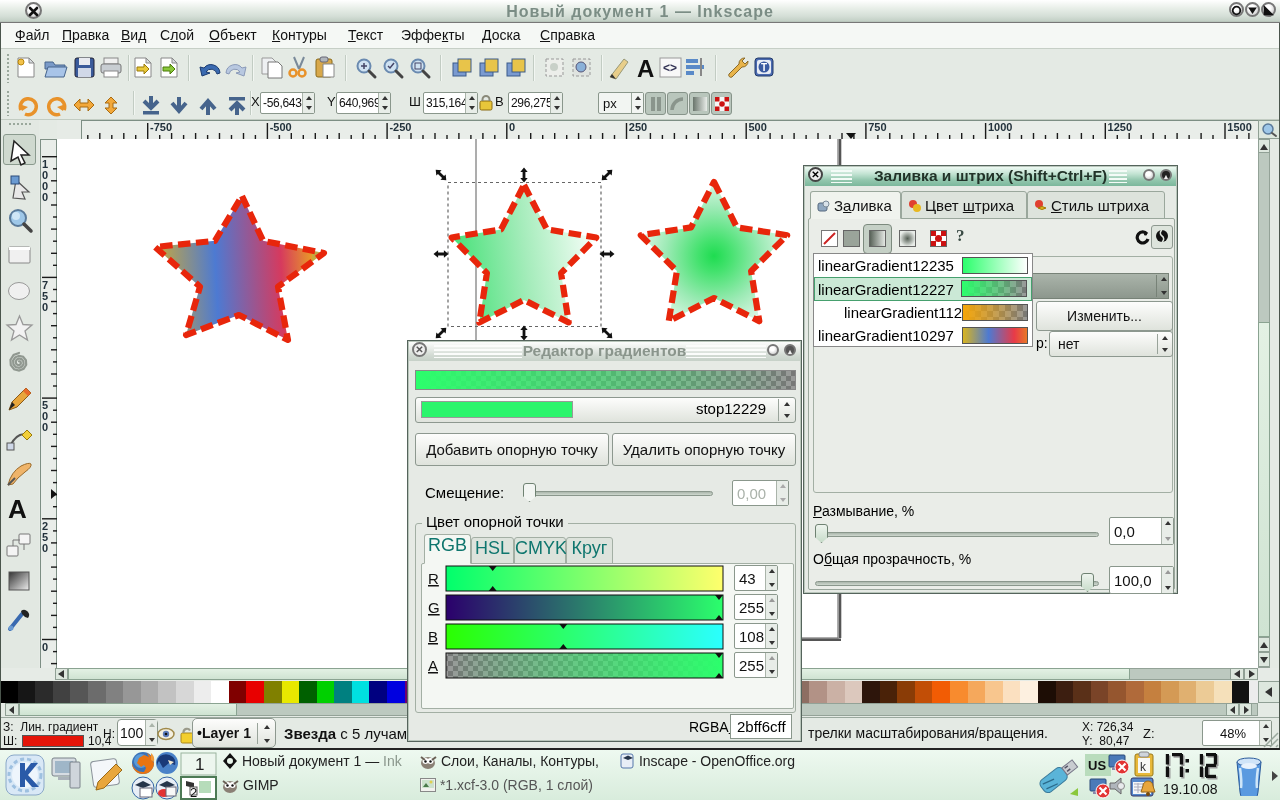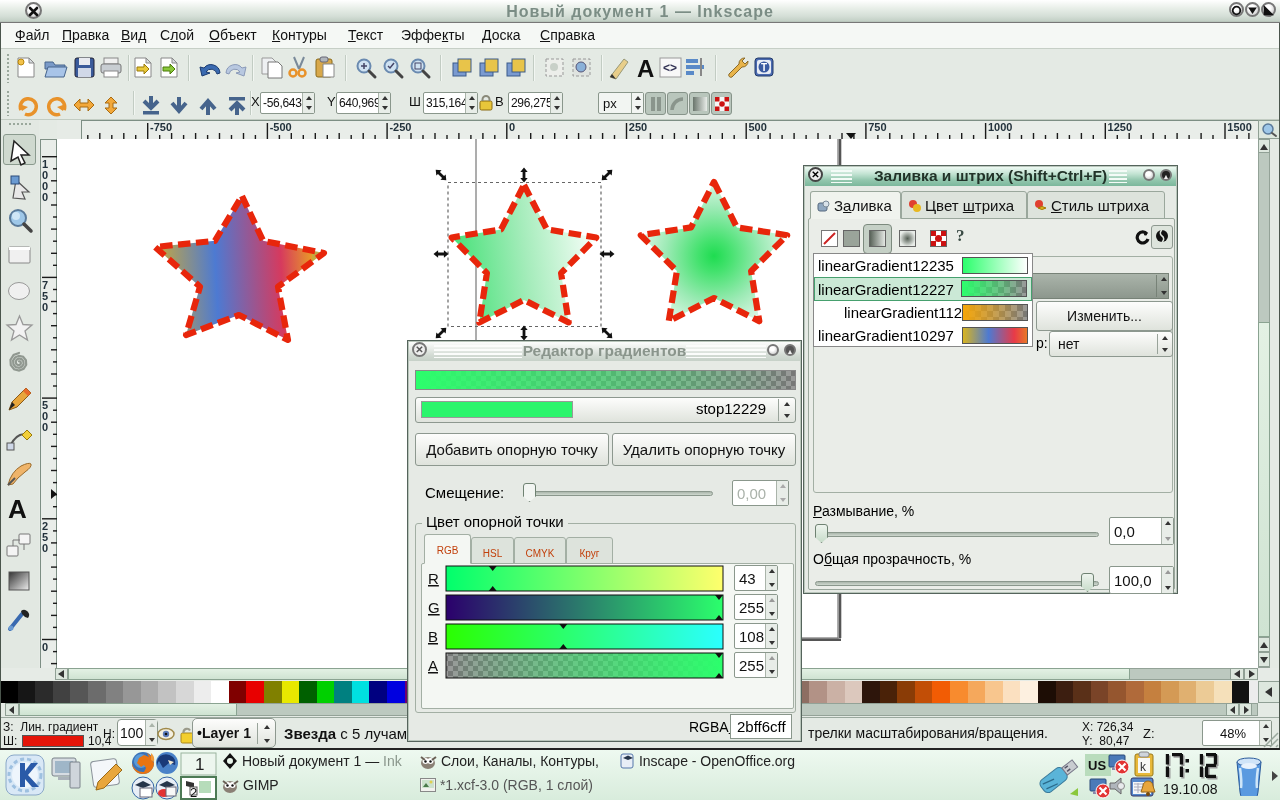--- a/index.html
+++ b/index.html
@@ -57,21 +57,21 @@
 
 .dlg{position:absolute;background:#e6eae5;border:1px solid #55645c;box-shadow:0 0 0 1px #b9c6bb inset;}
 .dtitle{position:absolute;left:1px;right:1px;top:1px;height:19px;text-align:center;font-weight:bold;font-size:15.5px;}
 .dtitle.active{background:linear-gradient(180deg,#eef9f3 0,#c2e3d2 7px,#93c7ae 13px,#7cb79c 19px);color:#223329;}
 .dtitle.inactive{background:linear-gradient(180deg,#fcfdfc 0,#e8ece8 7px,#d3dbd4 13px,#c6d1c8 19px);color:#8a958c;}
 .dclose{position:absolute;left:4px;top:1px;width:15px;height:15px;border-radius:50%;background:#eee;border:2px solid #444;color:#000;font-size:10px;line-height:11px;text-align:center;font-weight:bold;}
 .btn{position:absolute;background:linear-gradient(180deg,#fdfdfc,#dfe3dc);border:1px solid #8d988f;border-radius:3px;text-align:center;font-size:14px;color:#111;}
 .white{background:#fff;border:1px solid #8a978c;}
 .ftab{position:absolute;top:25px;height:28px;border:1px solid #9aa79c;border-radius:3px 3px 0 0;font-size:15px;color:#111;padding:5px 0 0 6px;}
 .ftab svg{vertical-align:-2px;margin-right:3px;}
-.gtab{position:absolute;height:30px;border:1px solid #a3afa4;border-radius:3px 3px 0 0;font-size:10px;color:#c2410c;text-align:center;padding-top:10px;}
+.gtab{position:absolute;height:30px;border:1px solid #a3afa4;border-radius:3px 3px 0 0;font-size:18px;color:#0f766e;text-align:center;padding-top:0;}
 .fsb{position:absolute;top:61px;width:25px;height:25px;padding:3px 0 0 3px;}
 .fsb.pressed{top:58px;width:29px;height:30px;background:#c5d0c6;border:1px solid #7c8a7e;border-radius:4px;padding:5px 0 0 5px;}
 .gsw{position:absolute;right:4px;top:3px;width:66px;height:17px;border:1px solid #555;}
 .slider{position:absolute;height:5px;background:linear-gradient(180deg,#aab6ab,#cfd8cf);border:1px solid #8a978c;border-radius:3px;}
 .sthumb{position:absolute;width:13px;height:19px;background:linear-gradient(180deg,#eef4ee,#c8dcca);border:1px solid #6f8272;border-radius:3px 3px 1px 1px;clip-path:polygon(0 0,100% 0,100% 70%,50% 100%,0 70%);}
 </style></head><body>
 
 <div id="titlebar">
  <div class="rbtn" style="left:25px;top:2px;width:17px;height:17px;"><svg width="13" height="13" style="margin-top:1px">
         <path d="M3 3 L10 10 M10 3 L3 10" stroke="#111" stroke-width="2.6" stroke-linecap="round"></path>

